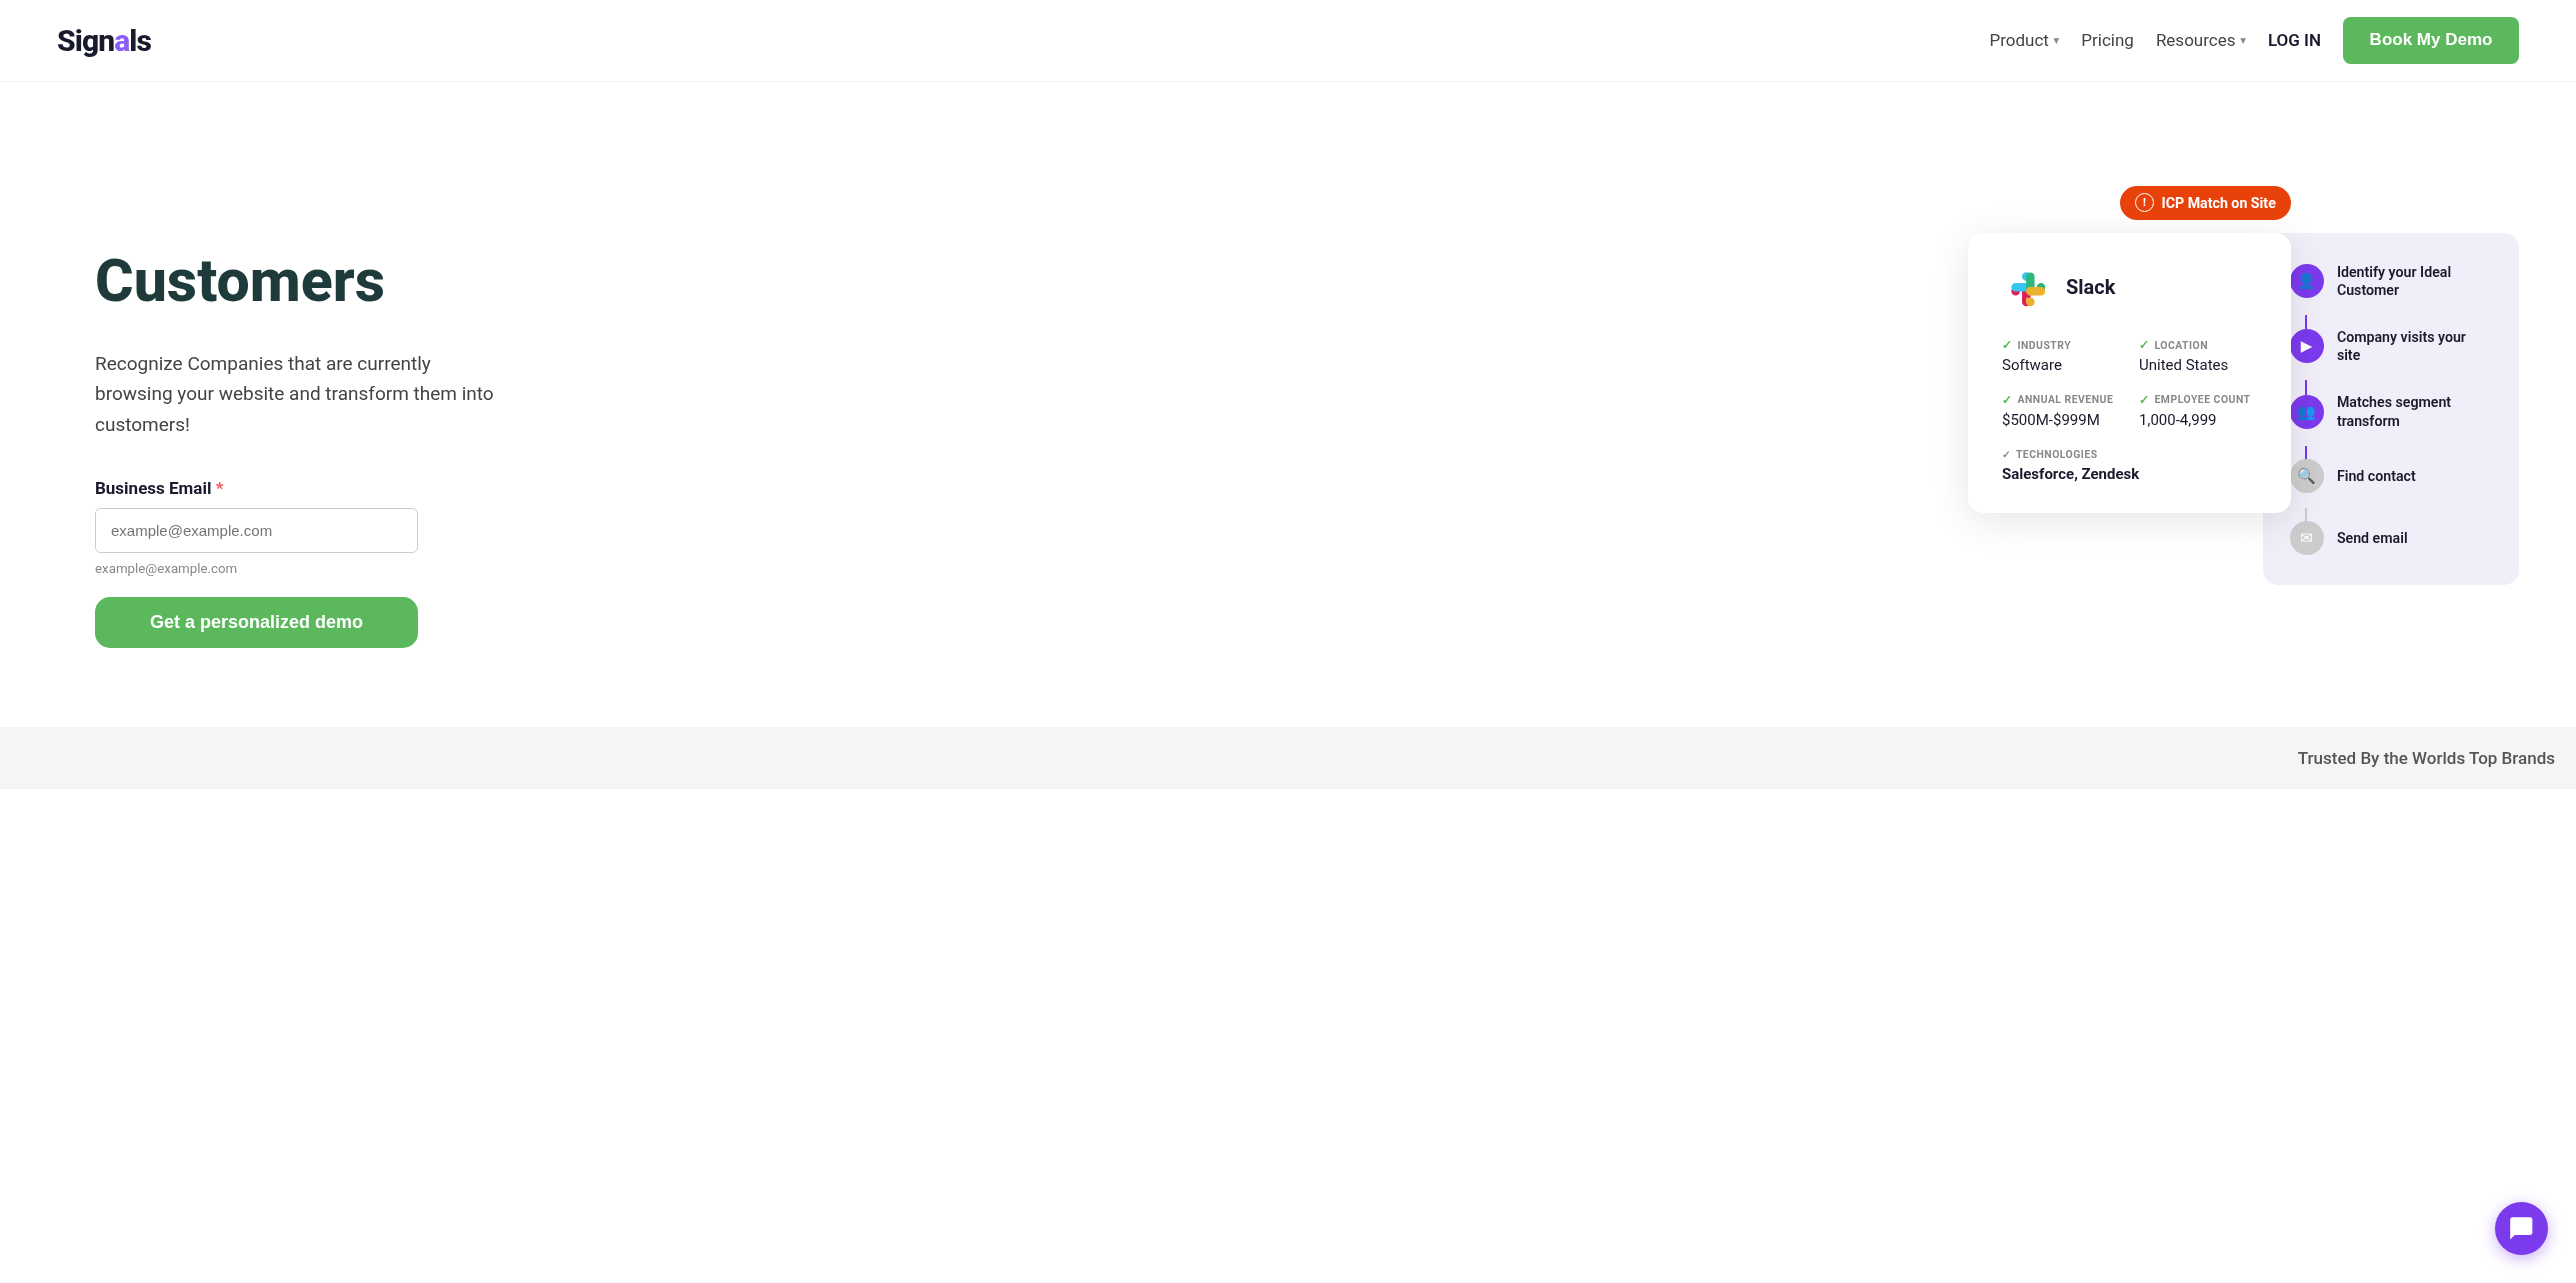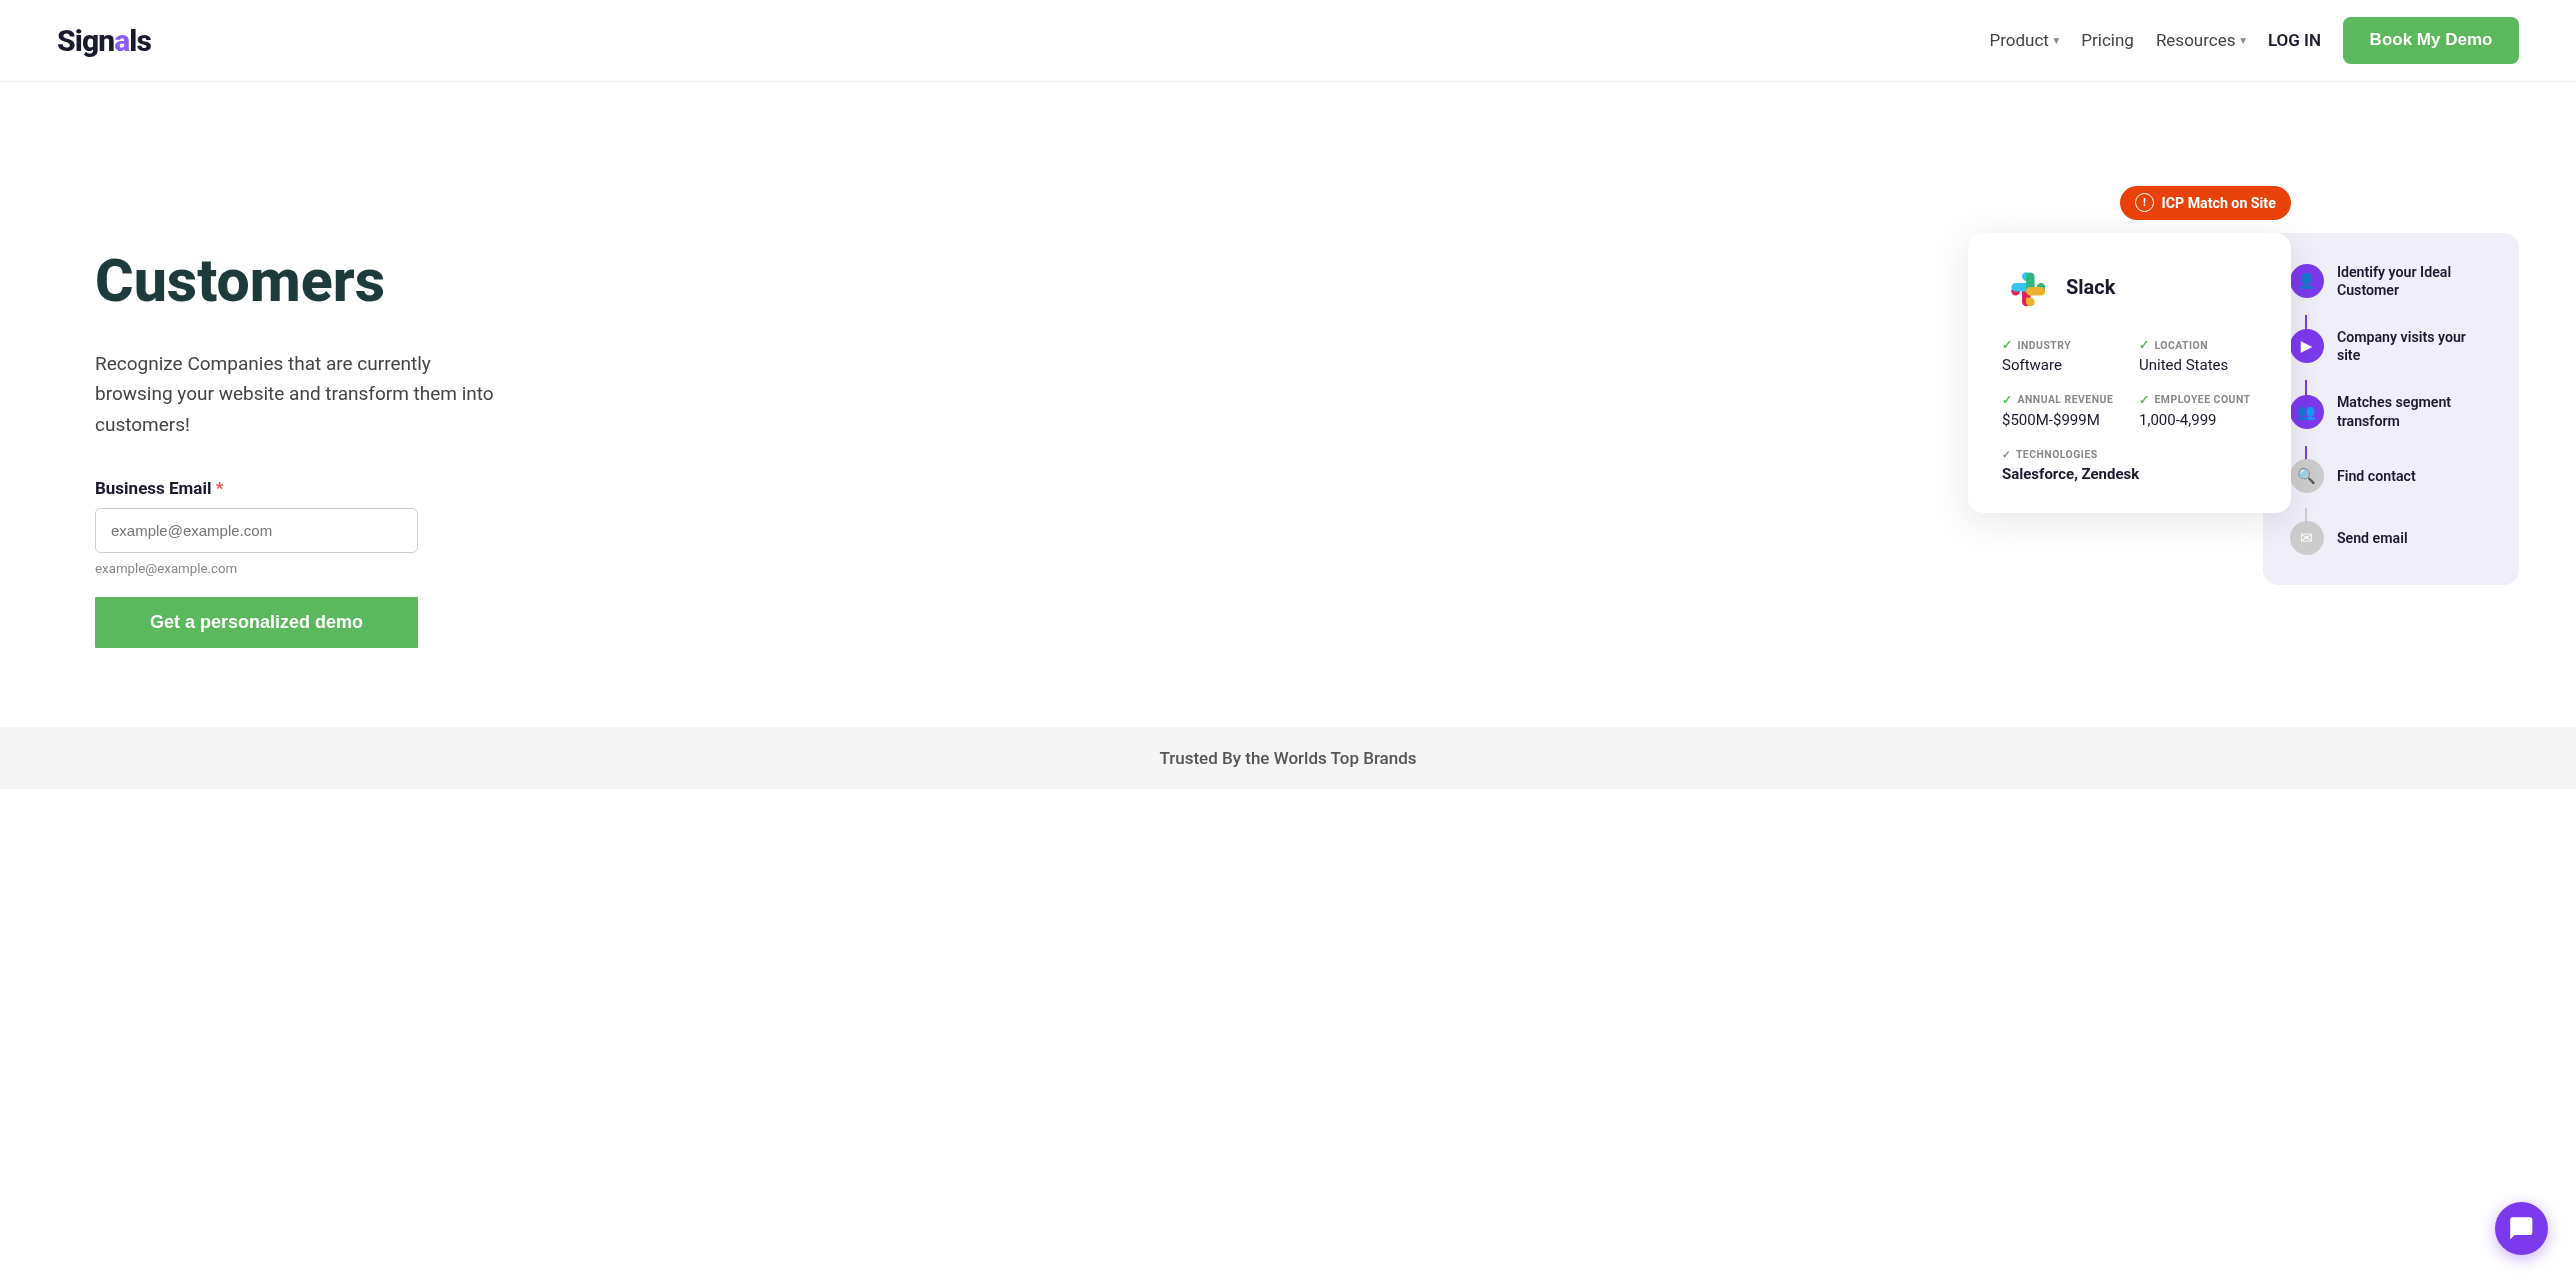--- a/index.html
+++ b/index.html
@@ -113,21 +113,21 @@
       font-size: 13.3px;
       color: #888;
       margin-bottom: 21px;
     }
     .demo-btn {
       background: #5cb85c;
       color: #fff;
       font-size: 18px;
       font-weight: 600;
       padding: 15px 30px;
-      border-radius: 1px;
+      border-radius: 15px;
       border: none;
       cursor: pointer;
       width: 323px;
     }
 
     
     .hero-right {
       position: relative;
       width: 551px;
       height: 456px;
@@ -285,21 +285,21 @@
       margin-top: -11.4px;
       margin-bottom: -5.7px;
     }
     .step-connector.inactive {
       background: #ccc;
     }
 
     
     .footer-strip {
       background: #f5f5f5;
-      text-align: center;
+      text-align: right;
       padding: 21px;
       font-size: 17px;
       color: #555;
       font-weight: 500;
     }
 
     
     .chat-bubble {
       position: fixed;
       bottom: 28.5px;

